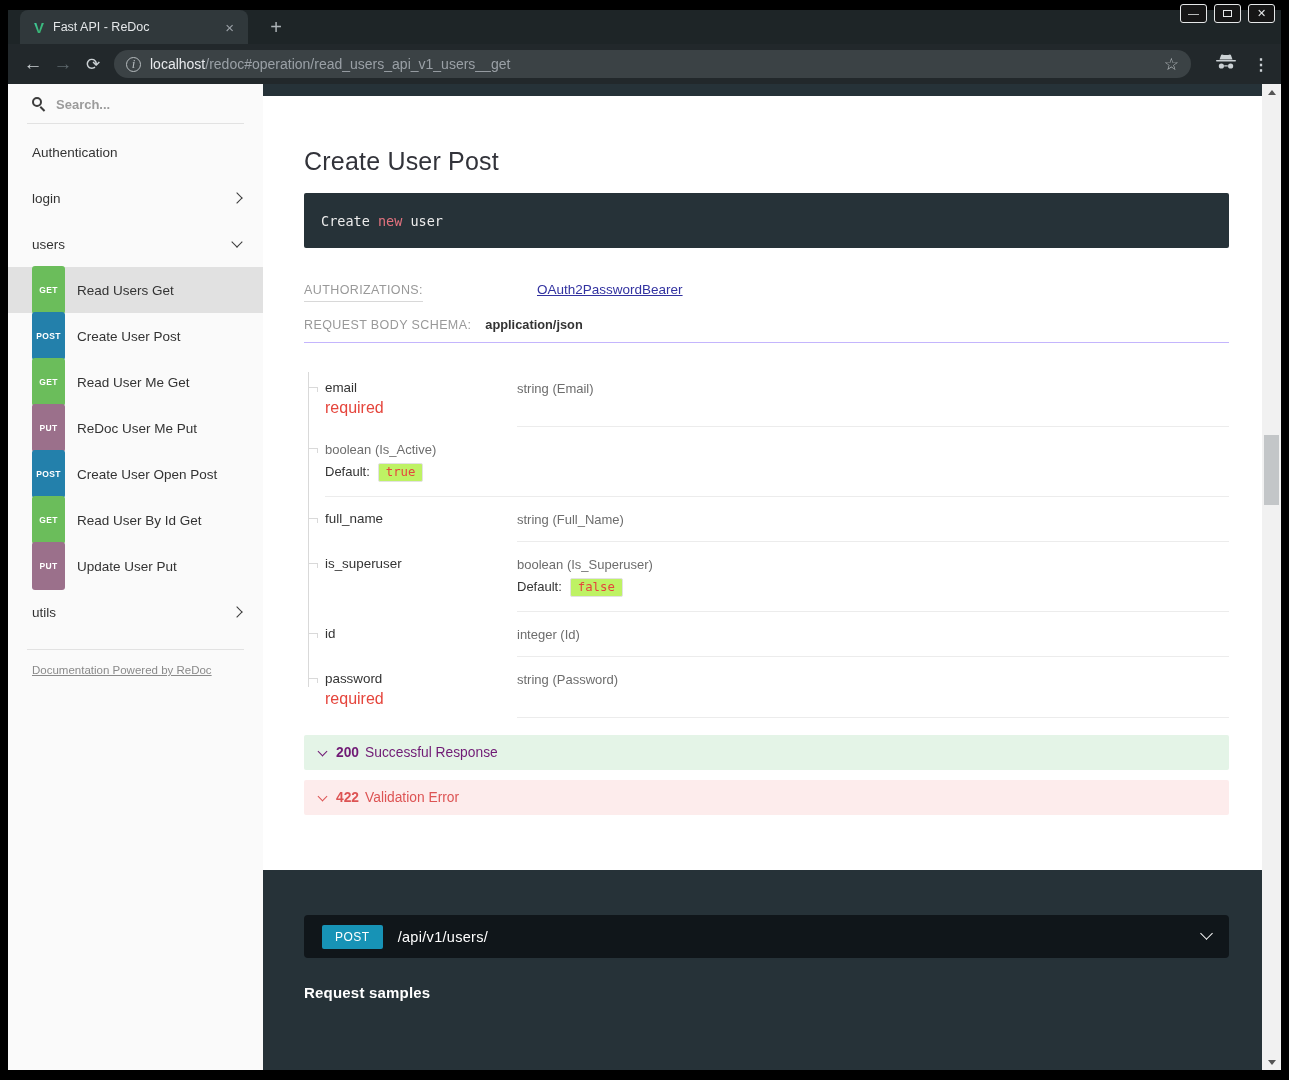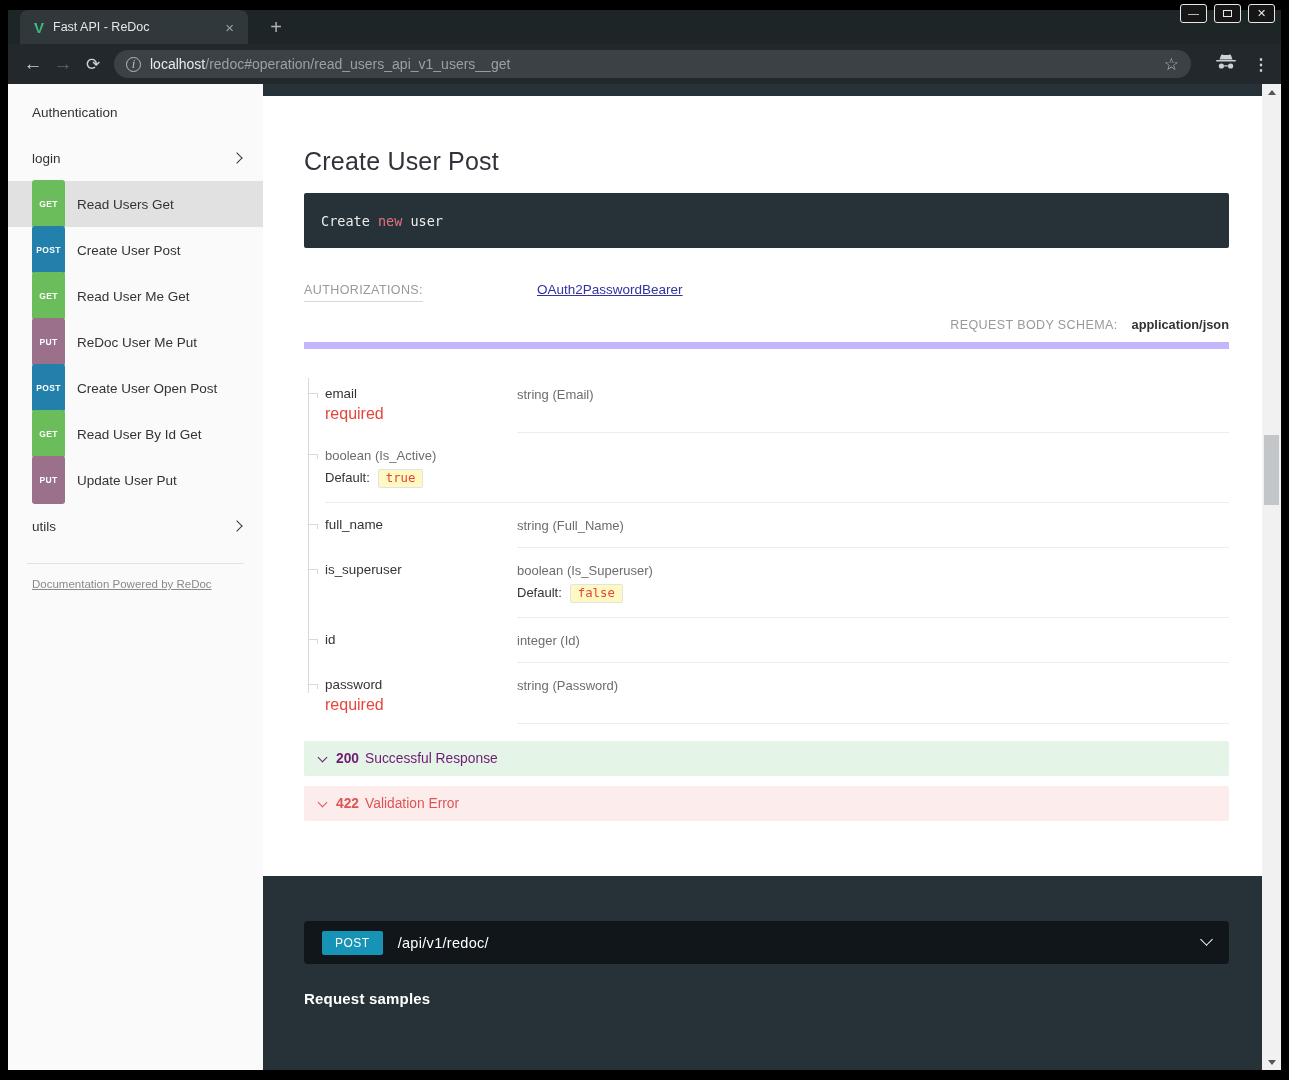--- a/index.html
+++ b/index.html
@@ -69,36 +69,36 @@
   .main-pane { padding:0 33px 0 41px; flex:none; }
   h1.op-title { margin-top:51px; font-size:25px; font-weight:400; color:#32333a; letter-spacing:.2px; }
   .desc-code { margin-top:17px; background:#263238; border-radius:2px; padding:20px 17px;
                font-family:"DejaVu Sans Mono",monospace; font-size:13.5px; color:#ededed; height:55px; }
   .desc-code .hl { color:#e2727e; }
   .auth-row { margin-top:34px; display:flex; align-items:baseline; }
   .meta-label { color:#999; font-size:12.5px; letter-spacing:.4px; }
   .auth-row .meta-label { flex:none; width:233px; }
   .auth-row .meta-label span { border-bottom:1px solid #d8d8d8; padding-bottom:4px; }
   .auth-link { color:#3232a0; font-size:13.5px; }
-  .schema-head { margin-top:20px; padding-bottom:10px; border-bottom:7px solid #c4b5fd; display:flex; align-items:baseline;justify-content:flex-end; }
+  .schema-head { margin-top:20px; padding-bottom:10px; border-bottom:1px solid #c4b5fd; display:flex; align-items:baseline; }
   .schema-head .mime { margin-left:14px; color:#333; font-size:12.8px; font-weight:700; }
 
   .schema { margin-top:23px; position:relative; }
   .schema .trunk { position:absolute; left:4px; top:6px; bottom:31px; width:1px; background:#d9d9d9; }
   .f-row { display:flex; }
   .t-cell { width:21px; position:relative; flex:none; }
   .t-cell::before { content:''; position:absolute; left:4px; top:21px; width:9px; height:1px; background:#d9d9d9; }
   .t-cell::after  { content:''; position:absolute; left:13px; top:21px; width:1px; height:5px; background:#d9d9d9; }
   .n-cell { width:192px; flex:none; padding:14px 10px 10px 0; }
   .fname { color:#333; font-size:13.4px; }
   .freq  { color:#e5453c; font-size:16px; margin-top:4px; }
   .y-cell { flex:1; padding:15px 0 14px; border-bottom:1px solid #ececec; }
   .ftype { color:#6d6d6d; font-size:13px; }
   .fdefault { margin-top:6px; font-size:13px; color:#333; }
-  .dval { display:inline-block; margin-left:8px; background:#fef9c3; border:1px solid #e2e2e2; border-radius:2px;
+  .dval { display:inline-block; margin-left:8px; background:#bef264; border:1px solid #e2e2e2; border-radius:2px;
           padding:1px 7px 2px; color:#e5453c; font-family:"DejaVu Sans Mono",monospace; font-size:12.3px; }
 
   .resp-head { margin-top:60px; font-size:19px; font-weight:400; color:#32333a; }
   .resp-list { margin-top:17px; }
   .resp-panel { height:35px; border-radius:2px; display:flex; align-items:center; padding:0 13px;
                 font-size:13.8px; margin-bottom:10px; }
   .resp-panel .rchev { width:7px; height:7px; border-right:1.7px solid currentColor; border-bottom:1.7px solid currentColor;
                        transform:rotate(45deg); margin:-3px 10px 0 2px; }
   .resp-panel b { margin-right:6px; }
   .resp-success { background:#e4f4e7; color:#701a75; }
@@ -167,27 +167,38 @@
             </g>
           </svg>
       </span>
       <span class="menu-dots">⋮</span>
     </div>
   </div>
 
   <div class="page">
 
     <div class="sidebar">
+      <div class="search-row">
+        <span class="search-glass">
+            <i></i>
+            <b></b>
+          </span>
+        <input class="search-input" placeholder="Search..." style="">
+      </div>
       <div class="side-list" id="sidebar-items">
           <div class="side-item">
             <span class="lbl">Authentication</span>
           </div>
           <div class="side-item">
             <span class="lbl">login</span>
             <span class="chev right"></span>
+          </div>
+          <div class="side-item">
+            <span class="lbl">users</span>
+            <span class="chev down"></span>
           </div>
           <div class="side-item active">
             <span class="http-badge" style="background: rgb(107, 189, 91);">GET</span>
             <span class="lbl">Read Users Get</span>
           </div>
           <div class="side-item">
             <span class="http-badge" style="background: rgb(35, 128, 171);">POST</span>
             <span class="lbl">Create User Post</span>
           </div>
           <div class="side-item">
@@ -309,21 +320,21 @@
               <span class="rchev"></span>
               <b>422</b>
               <span>Validation Error</span>
             </div>
           </div>
       </div>
 
       <div class="samples">
         <div class="server-bar">
           <span class="post-badge" style="background: rgb(23, 147, 182);">POST</span>
-          <span class="srv-path">/api/v1/redoc/</span>
+          <span class="srv-path">/api/v1/users/</span>
           <span class="srv-chev"></span>
         </div>
         <div class="samples-h">Request samples</div>
 
       </div>
     </div>
 
     <div class="vscroll">
       <div class="sc-btn up">
           <span class="tri-up"></span>

